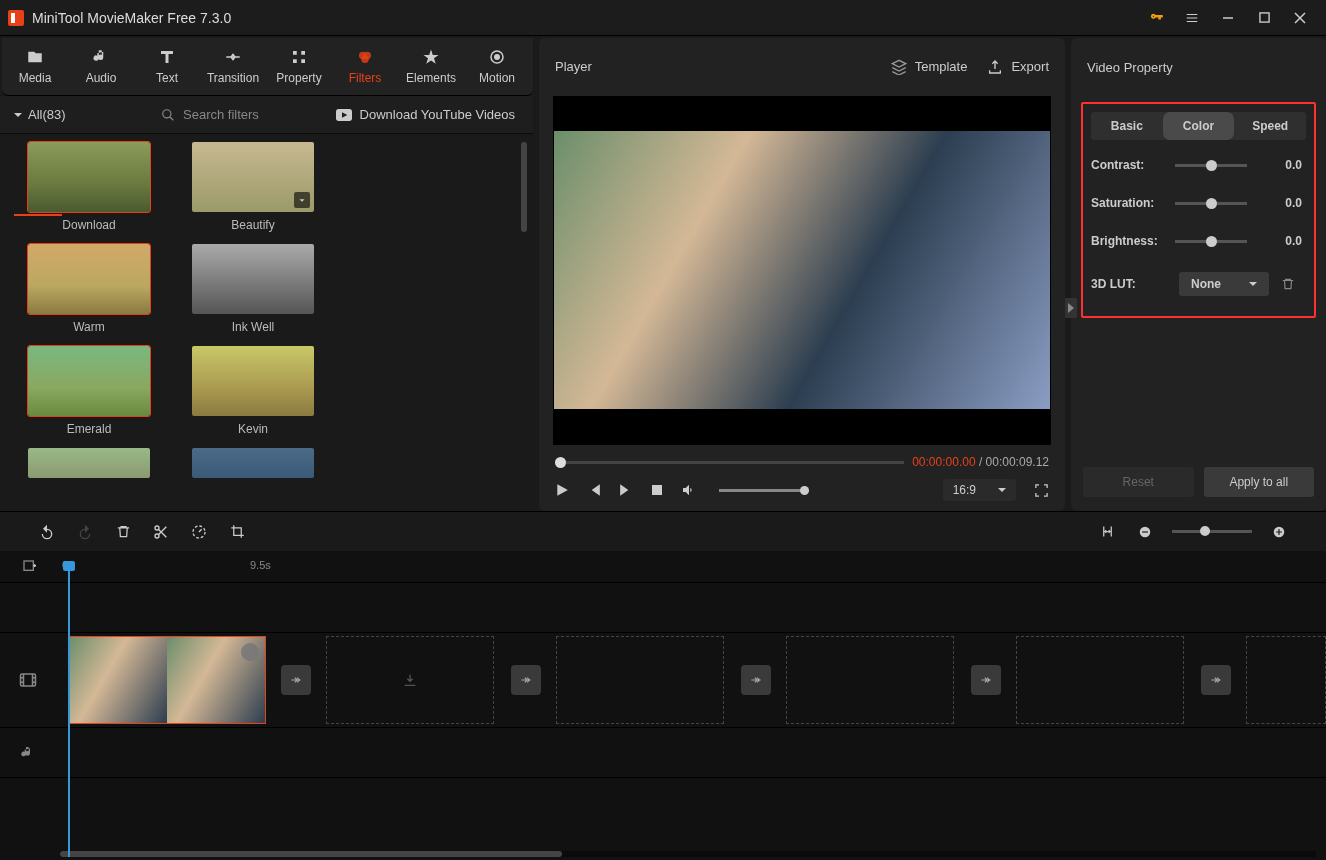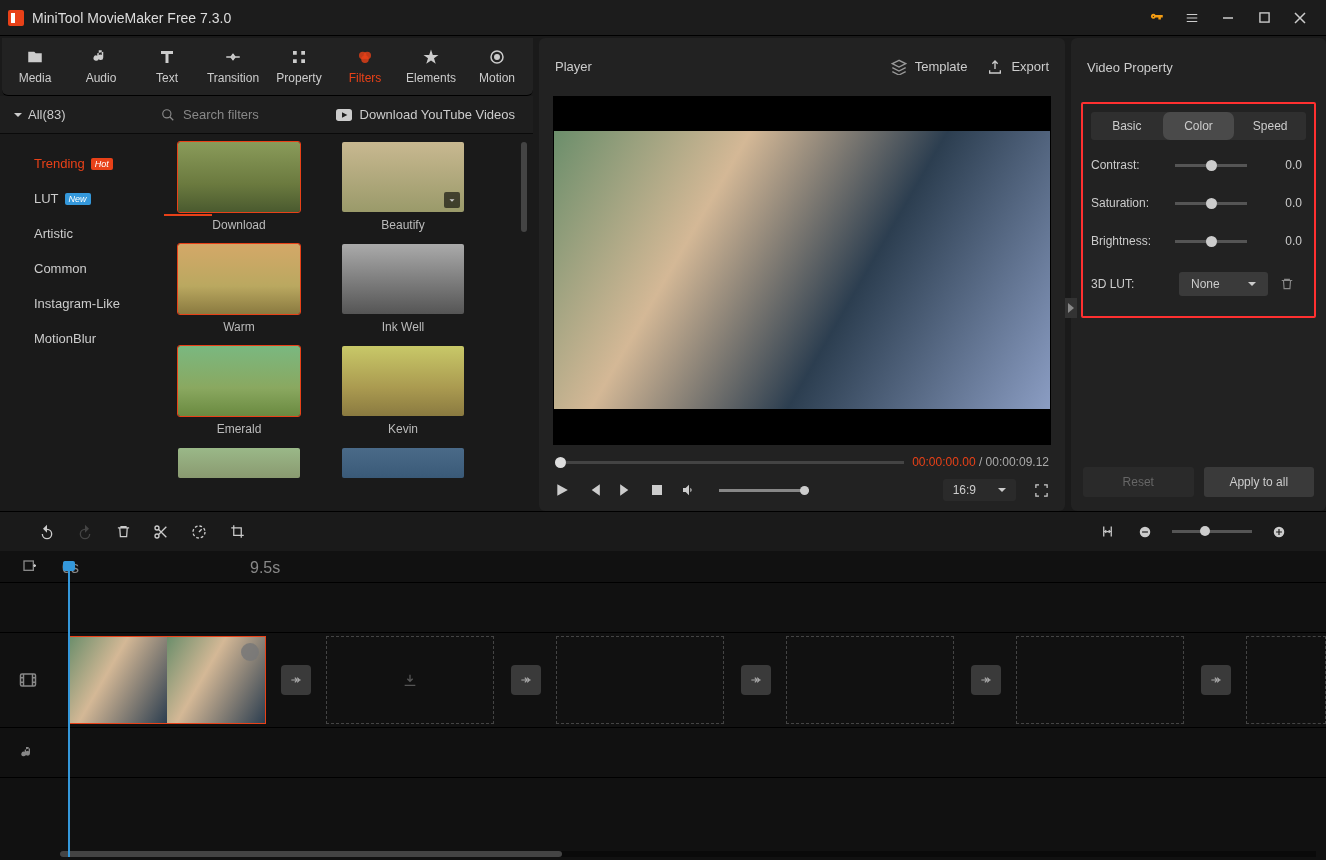--- a/index.html
+++ b/index.html
@@ -50,21 +50,21 @@
 .t1 { color: #e84118; }
 .t2 { color: #aaa; }
 .controls { height: 42px; display: flex; align-items: center; padding: 0 16px; gap: 18px; }
 .volslider { width: 90px; height: 3px; background: #888; position: relative; margin-left: 4px; }
 .volknob { position: absolute; right: 0; top: -3px; width: 9px; height: 9px; background: #ccc; border-radius: 50%; }
 .ctrlgap { flex: 1; }
 .ratiobox { background: #2a2a2a; padding: 4px 10px; border-radius: 3px; display: flex; align-items: center; gap: 22px; font-size: 12px; }
 .right { flex: 1; background: #222; margin: 2px 0 0 6px; border-radius: 6px; display: flex; flex-direction: column; position: relative; }
 .righthead { height: 58px; display: flex; align-items: center; padding: 0 16px; font-size: 13px; }
 .collapse { position: absolute; left: -6px; top: 260px; width: 12px; height: 20px; background: #333; display: flex; align-items: center; justify-content: center; cursor: pointer; }
-.redpanel { margin: 6px 10px; border: 2px solid #ff3030; border-radius: 2px; padding: 8px 8px 20px; }
+.redpanel { margin: 6px 10px; border: 2px solid #ff3030; border-radius: 2px; padding: 8px 8px 20px; font-weight: bold; }
 .tabs { display: flex; background: #2f2f2f; border-radius: 3px; margin-bottom: 18px; }
 .tab { flex: 1; text-align: center; padding: 7px 0; font-size: 12px; cursor: pointer; color: #ccc; }
 .tab.active { background: #4a4a4a; border-radius: 7px; }
 .proprow { display: flex; align-items: center; margin-bottom: 24px; font-size: 12px; }
 .proplabel { width: 76px; color: #ccc; }
 .propslider { width: 72px; height: 3px; background: #555; position: relative; margin: 0 8px; }
 .propknob { position: absolute; left: 50%; top: -4px; width: 11px; height: 11px; background: #ccc; border-radius: 50%; margin-left: -5px; }
 .propval { flex: 1; text-align: right; color: #ccc; padding-right: 4px; }
 .lutrow { display: flex; align-items: center; font-size: 12px; gap: 12px; }
 .lutdrop { background: #3a3a3a; padding: 5px 12px; border-radius: 3px; display: flex; align-items: center; gap: 28px; cursor: pointer; text-align: center; }
@@ -74,21 +74,21 @@
 .footbtn.apply { background: #3a3a3a; color: #ccc; }
 .tlbar { height: 40px; background: #1a1a1a; display: flex; align-items: center; padding: 0 28px; border-top: 1px solid #000; }
 .tlicon { width: 38px; display: flex; justify-content: center; cursor: pointer; color: #aaa; }
 .tlicon.off { color: #444; }
 .tlbar .tlgap { flex: 1; }
 .zoomslider { width: 80px; height: 3px; background: #555; position: relative; margin: 0 8px; }
 .zoomknob { position: absolute; left: 35%; top: -4px; width: 10px; height: 10px; background: #ccc; border-radius: 50%; }
 .timeline { height: 310px; background: #111; position: relative; }
 .ruler { height: 32px; border-bottom: 1px solid #000; position: relative; }
 .rulicon { position: absolute; left: 22px; top: 8px; color: #888; }
-.rultick { position: absolute; top: 8px; font-size: 16px; color: #888; }
+.rultick { position: absolute; top: 8px; font-size: 11px; color: #888; }
 .playhead { position: absolute; left: 68px; top: 16px; width: 2px; height: 290px; background: #3498db; z-index: 5; }
 .playhead::before { content: ''; position: absolute; top: -6px; left: -5px; width: 12px; height: 10px; background: #3498db; border-radius: 2px; }
 .track { height: 50px; border-bottom: 1px solid #000; display: flex; align-items: center; position: relative; }
 .track.vid { height: 95px; }
 .trackicon { width: 55px; display: flex; justify-content: center; color: #888; }
 .clip { position: absolute; left: 68px; width: 198px; height: 88px; border: 1px solid #e84118; background: #333; top: 3px; display: flex; }
 .clipthumb { flex: 1; background: linear-gradient(120deg, #6b8e6b 0%, #d4b896 40%, #2c3e50 100%); }
 .clipbadge { position: absolute; right: 6px; top: 6px; width: 18px; height: 18px; background: rgba(120,120,120,0.85); border-radius: 50%; }
 .slot { position: absolute; width: 168px; height: 88px; border: 1px dashed #444; top: 3px; display: flex; align-items: center; justify-content: center; color: #555; }
 .transbtn { position: absolute; width: 30px; height: 30px; background: #3a3a3a; border-radius: 4px; top: 32px; display: flex; align-items: center; justify-content: center; color: #aaa; cursor: pointer; }
@@ -201,42 +201,20 @@
       </div>
       <div class="ytbtn">
         <svg width="16" height="12" viewBox="0 0 24 18" fill="#ccc">
             <rect width="24" height="18" rx="4"></rect>
             <path d="M9 5l8 4-8 4z" fill="#1e1e1e"></path>
           </svg>
         <span>Download YouTube Videos</span>
       </div>
     </div>
     <div class="filterbody">
-      <div class="catlist">
-        <div class="catitem active">
-            <span>Trending</span>
-            <span class="badge hot">Hot</span>
-          </div>
-        <div class="catitem">
-            <span>LUT</span>
-            <span class="badge new">New</span>
-          </div>
-        <div class="catitem">
-            <span>Artistic</span>
-          </div>
-        <div class="catitem">
-            <span>Common</span>
-          </div>
-        <div class="catitem">
-            <span>Instagram-Like</span>
-          </div>
-        <div class="catitem">
-            <span>MotionBlur</span>
-          </div>
-      </div>
       <div class="thumbs">
         <div class="scrollbar"></div>
         <div class="thumbrow">
           <div class="thumbcard">
               <div class="thumbimg sel" style="background:linear-gradient(#8a9b5a,#6b7a3f 60%,#4a5a2f)">
                 <div class="redline"></div>
               </div>
               <div class="thumblabel">Download</div>
             </div>
           <div class="thumbcard">

